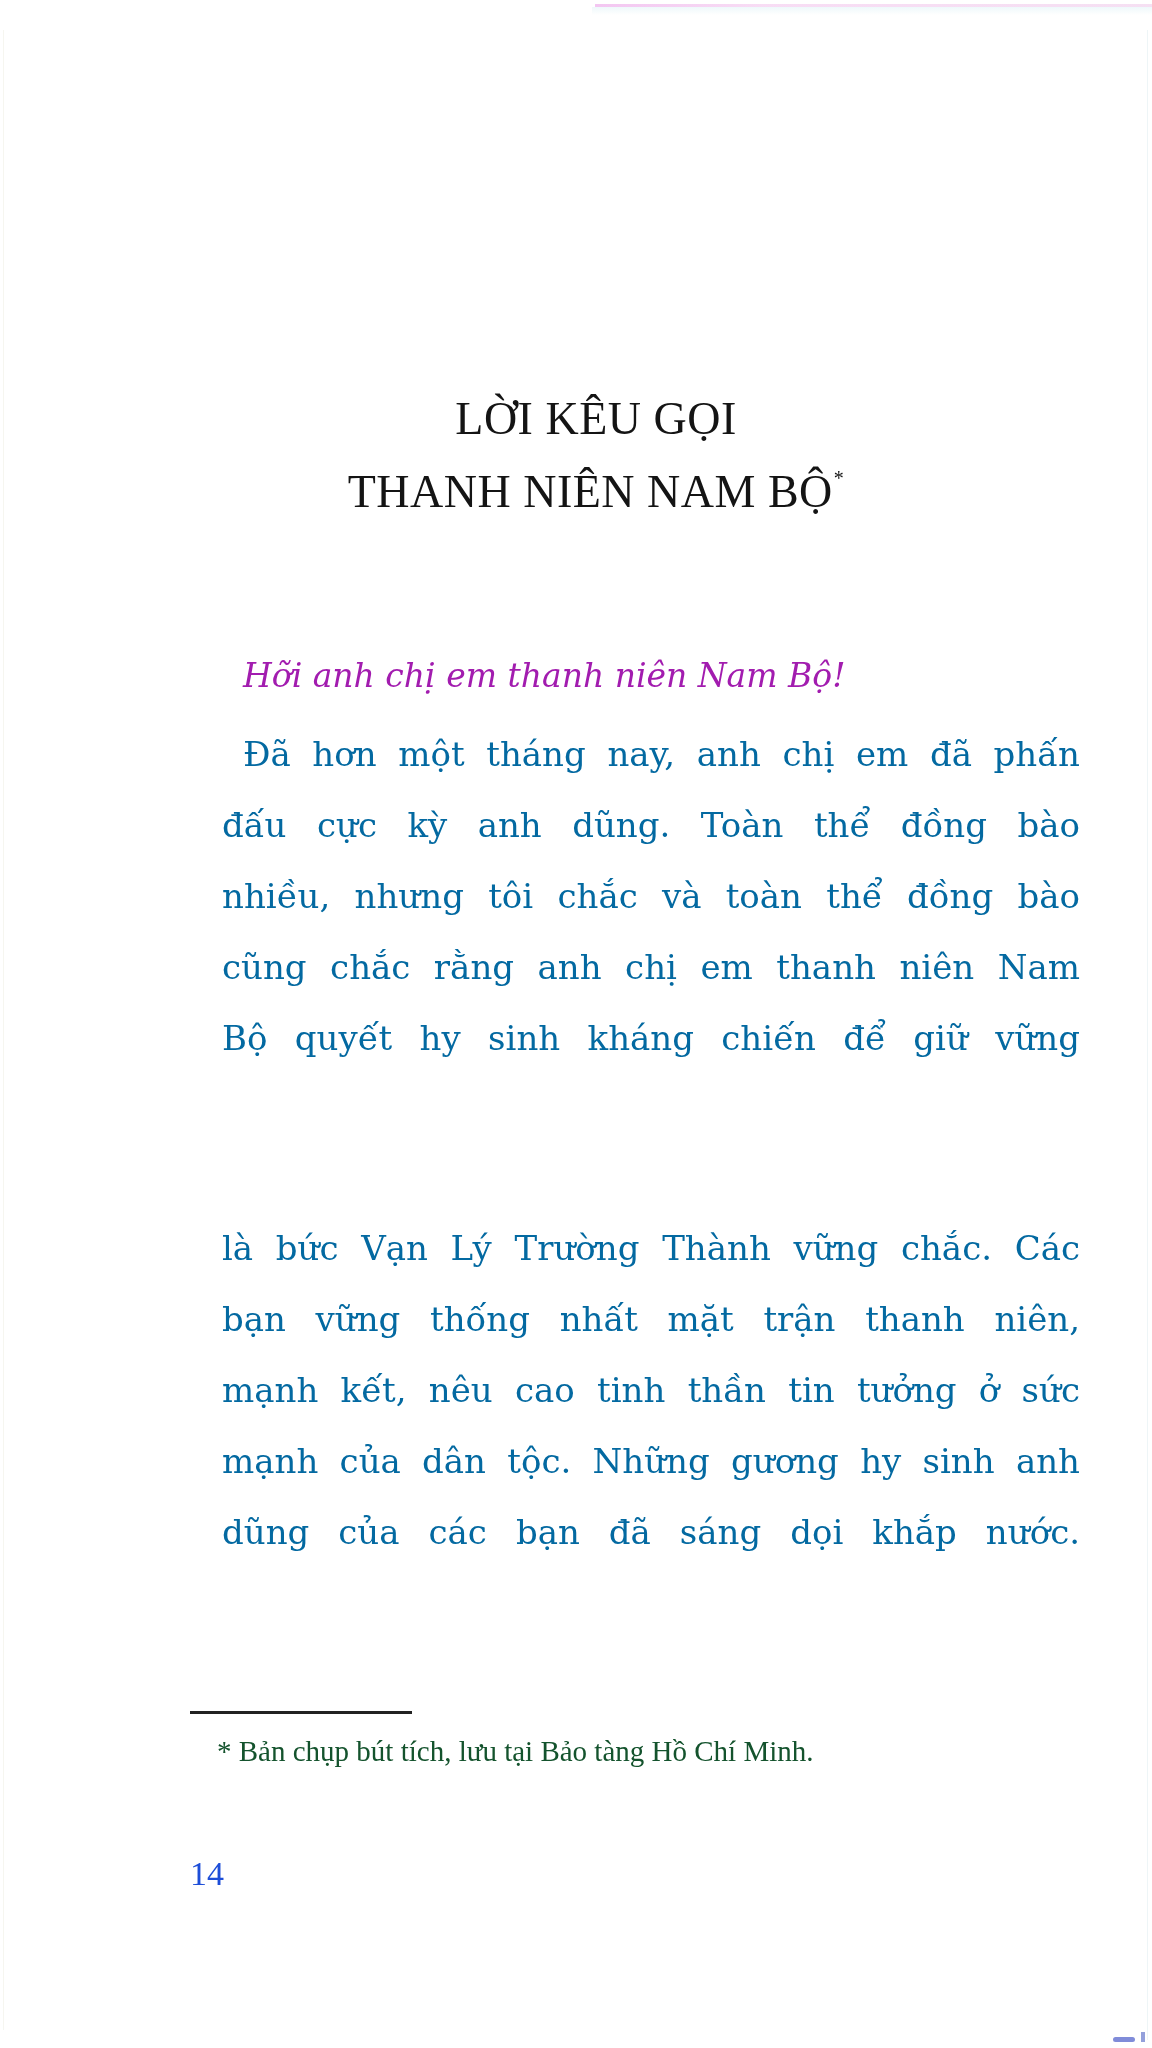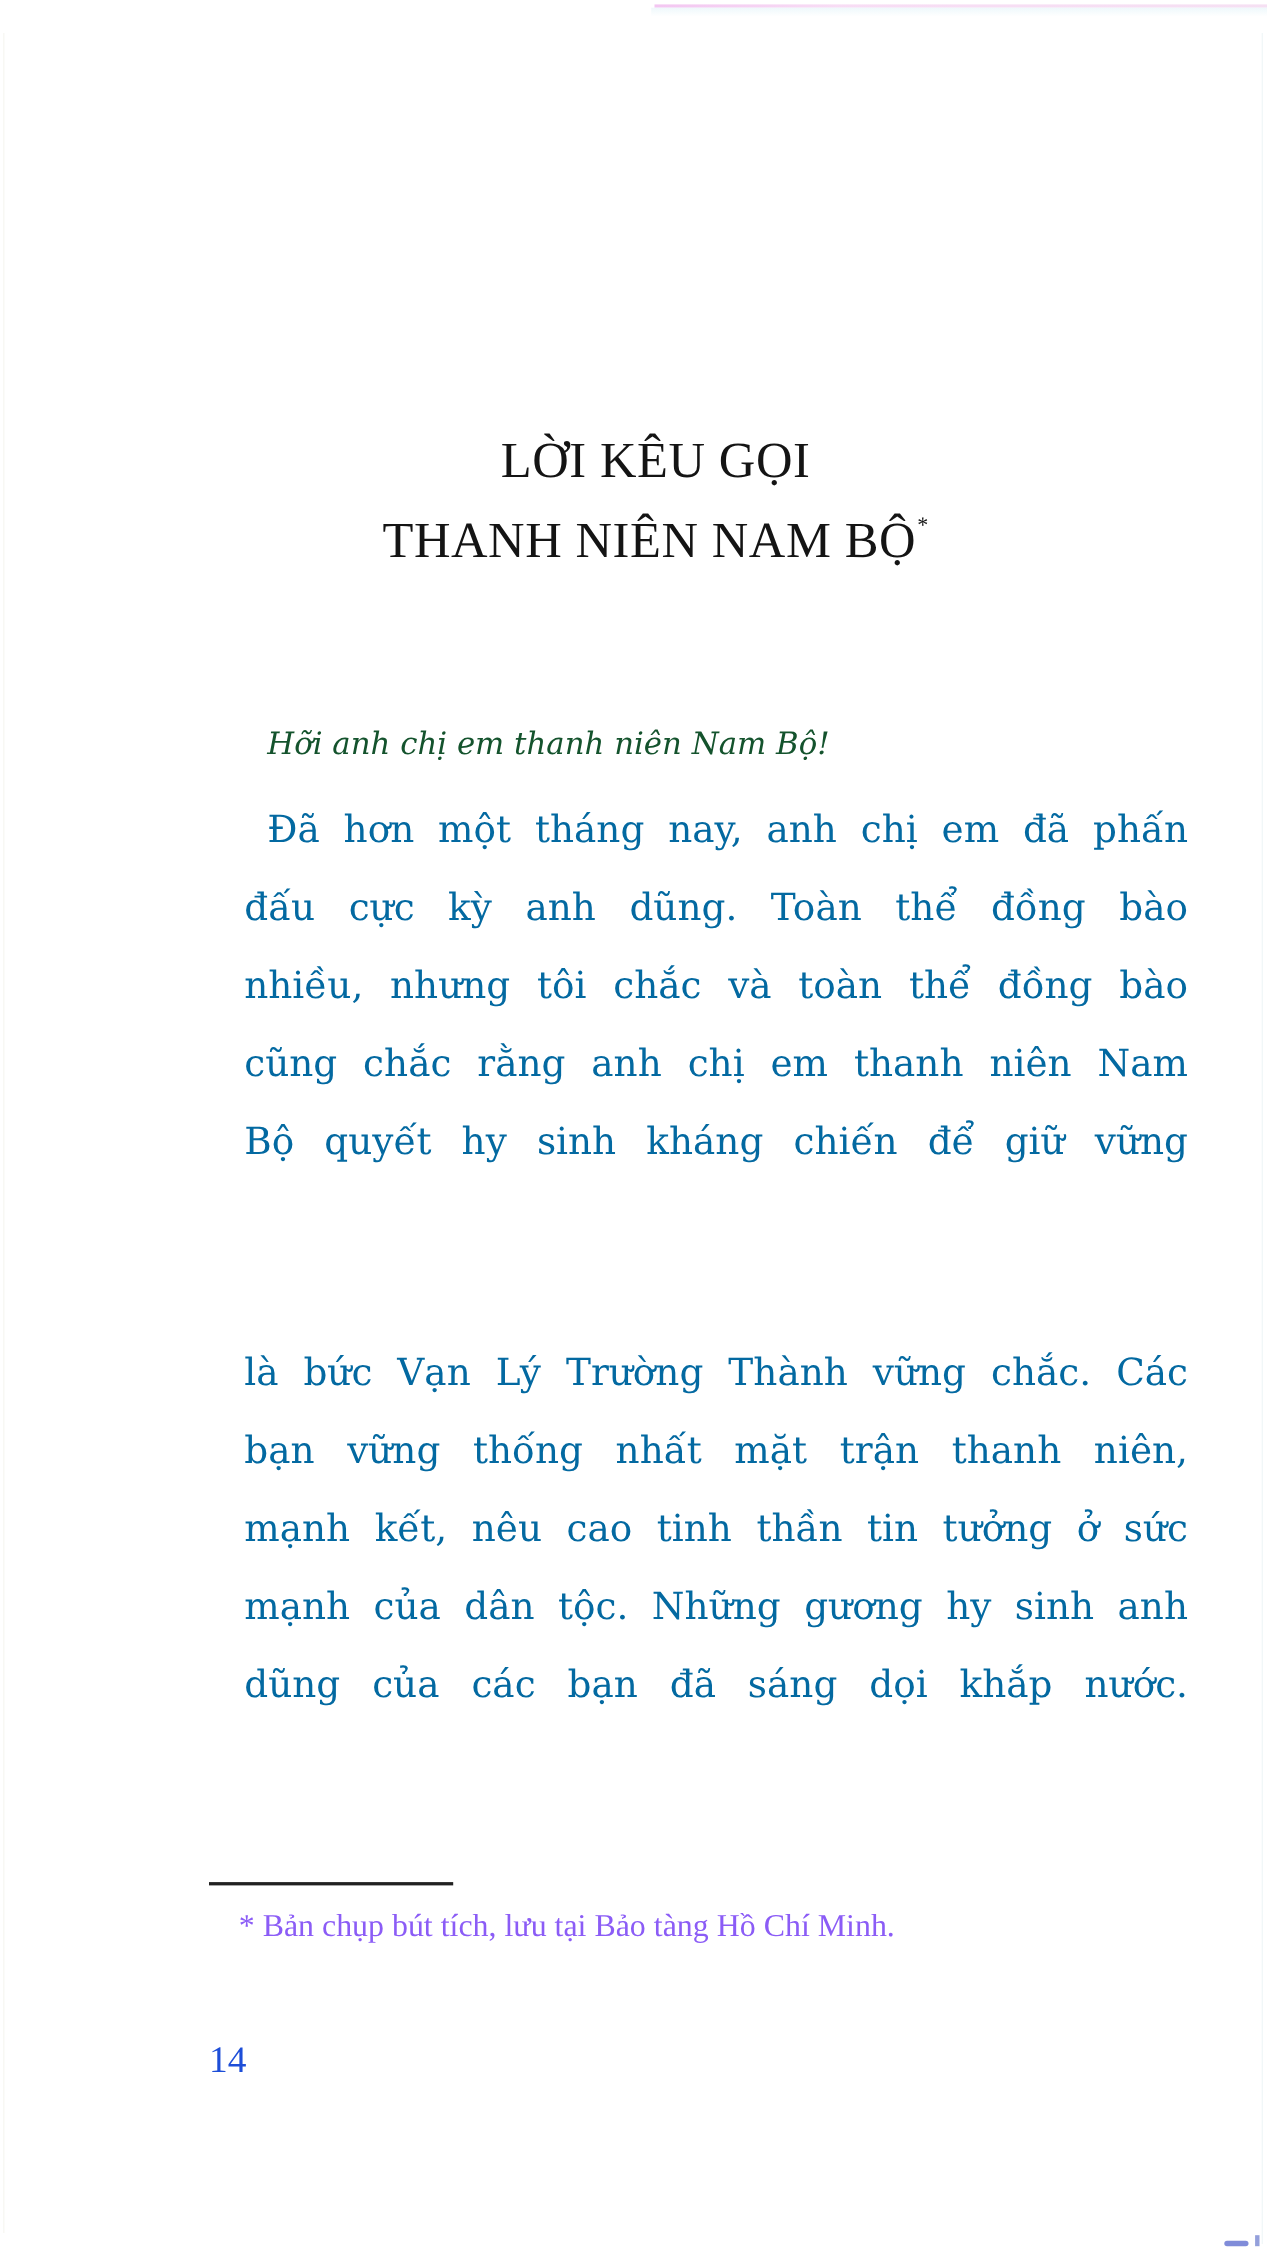--- a/index.html
+++ b/index.html
@@ -103,43 +103,43 @@
       text-align: justify;
       text-align-last: justify;
     }
     .line.last { text-align-last: left; }
     .salutation {
       position: absolute;
       left: 243px;
       top: 640px;
       font-family: "DejaVu Serif", serif;
       font-style: italic;
-      font-size: 28px;
-      color: #14532d;
+      font-size: 33px;
+      color: #a21caf;
       line-height: 71px;
     }
 
     .p1 { top: 719px; }
     .p2 { top: 1213px; }
 
     .footnote-rule {
       position: absolute;
       left: 190px;
       top: 1711px;
       width: 222px;
       height: 3px;
       background: #222;
     }
     .footnote {
       position: absolute;
       left: 217px;
       top: 1735px;
       font-family: "Liberation Serif", serif;
       font-size: 29px;
-      color: #8b5cf6;
+      color: #14532d;
       white-space: nowrap;
     }
     .page-number {
       position: absolute;
       left: 190px;
       top: 1855px;
       font-family: "Liberation Serif", serif;
       font-size: 34px;
       color: #1d4ed8;
     }

